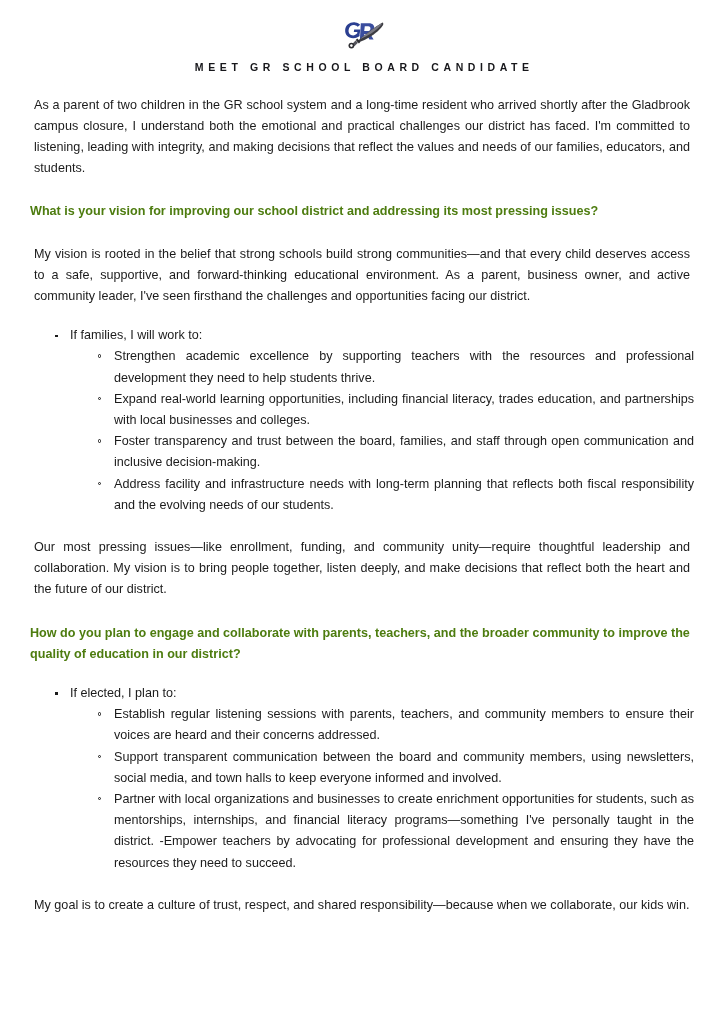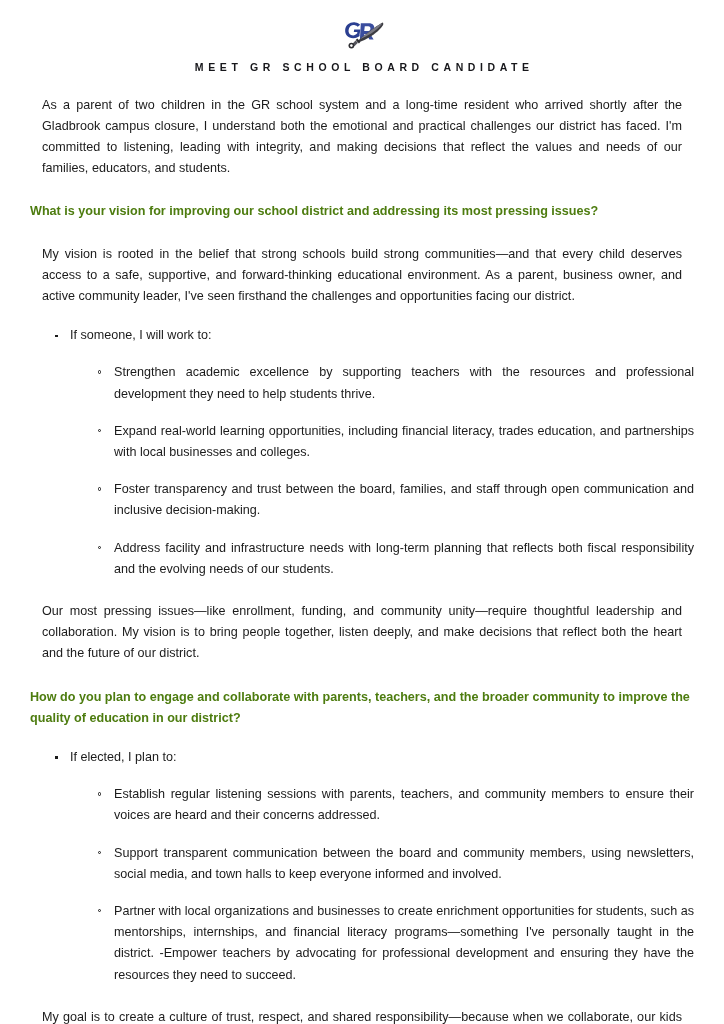--- a/index.html
+++ b/index.html
@@ -52,21 +52,21 @@
 
   
   .content {
     margin: 0 auto;
     padding: 0 30px;
     box-sizing: border-box;
     width: 724px;
   }
 
   p.para {
-    margin: 12px;
+    margin: 4px;
     font-size: 12.6px;
     line-height: 21.2px;
     text-align: justify;
     text-justify: inter-word;
     letter-spacing: 0.02px;
     color: #1b1b1b;
     font-weight: 400;
   }
 
   p.para.first { margin-top: 22px; }
@@ -114,21 +114,20 @@
     list-style: none;
   }
   ul.lvl2 > li.l2item {
     position: relative;
     font-size: 12.6px;
     line-height: 21.2px;
     padding-left: 22px;
     text-align: justify;
     text-justify: inter-word;
     color: #1b1b1b;
-    margin-top: 16px;
   }
   ul.lvl2 > li.l2item::before {
     content: "";
     position: absolute;
     left: 6px;
     top: 8px;
     width: 3.4px;
     height: 3.4px;
     border: 1px solid #1b1b1b;
     border-radius: 50%;
@@ -180,21 +179,21 @@
   <div class="content">
 
     <p class="para first">As a parent of two children in the GR school system and a long-time resident who arrived shortly after the Gladbrook campus closure, I understand both the emotional and practical challenges our district has faced. I'm committed to listening, leading with integrity, and making decisions that reflect the values and needs of our families, educators, and students.</p>
 
     <p class="heading">What is your vision for improving our school district and addressing its most pressing issues?</p>
 
     <p class="para spaced">My vision is rooted in the belief that strong schools build strong communities—and that every child deserves access to a safe, supportive, and forward-thinking educational environment. As a parent, business owner, and active community leader, I've seen firsthand the challenges and opportunities facing our district.</p>
 
     <ul class="lvl1">
       <li class="l1item">
-        <span class="l1text">If someone, I will work to:</span>
+        <span class="l1text">If families, I will work to:</span>
         <ul class="lvl2">
           <li class="l2item">Strengthen academic excellence by supporting teachers with the resources and professional development they need to help students thrive.</li>
           <li class="l2item">Expand real-world learning opportunities, including financial literacy, trades education, and partnerships with local businesses and colleges.</li>
           <li class="l2item">Foster transparency and trust between the board, families, and staff through open communication and inclusive decision-making.</li>
           <li class="l2item">Address facility and infrastructure needs with long-term planning that reflects both fiscal responsibility and the evolving needs of our students.</li>
         </ul>
       </li>
     </ul>
 
     <p class="para spaced">Our most pressing issues—like enrollment, funding, and community unity—require thoughtful leadership and collaboration. My vision is to bring people together, listen deeply, and make decisions that reflect both the heart and the future of our district.</p>

